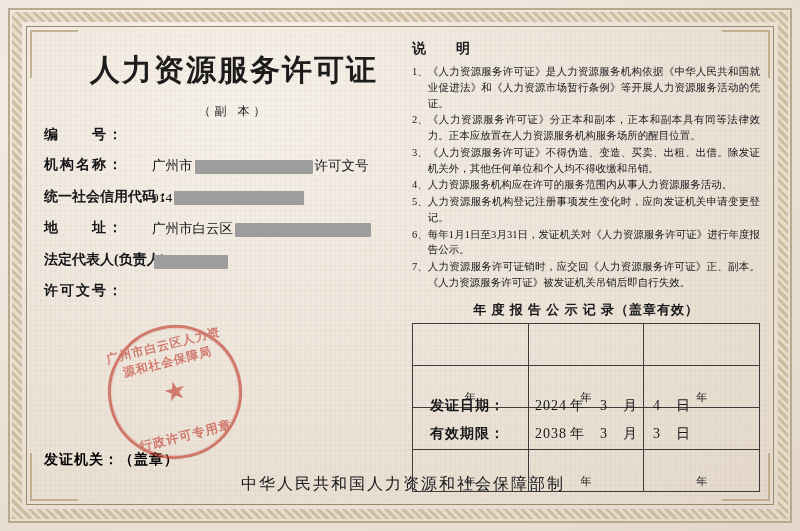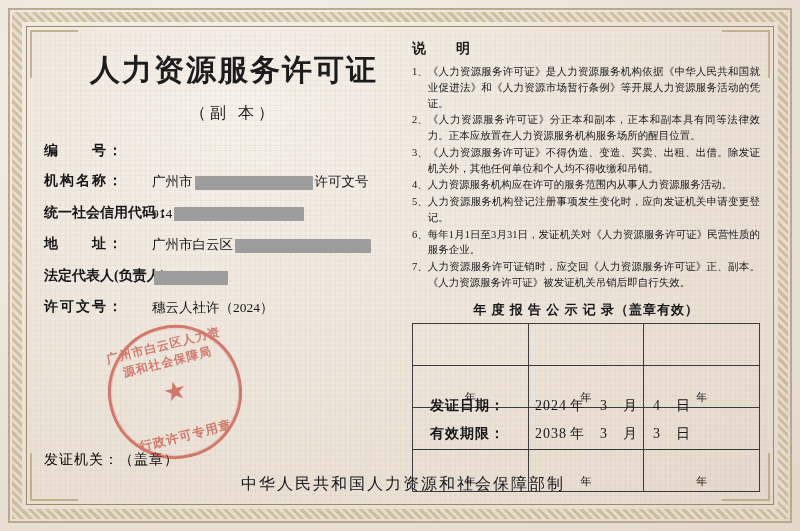--- a/index.html
+++ b/index.html
@@ -51,24 +51,24 @@
   
   .left{
     position:absolute;left:8px;top:0;width:380px;
   }
   .title{
     font-size:30px;font-weight:bold;letter-spacing:2px;
     color:#1c1c1c;text-align:center;margin-top:14px;
     font-family:"Liberation Serif","DejaVu Serif",serif;
   }
   .subtitle{
-    text-align:center;font-size:16px;margin-top:12px;letter-spacing:4px;
+    text-align:center;font-size:12px;margin-top:12px;letter-spacing:4px;
     color:#1c1c1c;
   }
-  .rowlist{margin-top:18px;}
+  .rowlist{margin-top:6px;}
   .row{
     display:flex;align-items:flex-start;margin-bottom:12px;font-size:13.5px;color:#17171a;
   }
   .lab{
     width:108px;flex:0 0 108px;letter-spacing:2px;font-weight:bold;
     font-size:14px;white-space:nowrap;
   }
   .lab.wide{letter-spacing:0;}
   .val{flex:1;line-height:1.45;position:relative;}
   .row.num .val{padding-top:1px;}
@@ -100,21 +100,21 @@
     border-collapse:collapse;width:100%;
   }
   table.report td{
     border:1px solid #3b3b3b;height:38px;text-align:center;
     font-size:11px;vertical-align:bottom;padding-bottom:2px;color:#17171a;
   }
   
   .bottom-left{
     position:absolute;left:8px;bottom:26px;width:360px;font-size:14px;
   }
-  .issuer-row{display:flex;align-items:center;font-weight:normal;letter-spacing:1px;}
+  .issuer-row{display:flex;align-items:center;font-weight:bold;letter-spacing:1px;}
   .dates{
     position:absolute;right:14px;bottom:42px;width:320px;font-size:14px;color:#17171a;
   }
   .dline{display:flex;margin-bottom:10px;letter-spacing:1px;}
   .dline .dlab{flex:0 0 104px;font-weight:bold;}
   .dline .dv{display:flex;gap:2px;align-items:center;}
   .dline .dnum{min-width:34px;text-align:center;}
   .footer{
     position:absolute;left:6px;right:0;bottom:0;text-align:center;
     font-size:16px;letter-spacing:2px;color:#17171a;
@@ -198,21 +198,20 @@
         <div class="row">
           <div class="lab wide">法定代表人(负责人)：</div>
           <div class="val">
             <span class="redact tall" style="width:74px"></span>
           </div>
         </div>
 
 
         <div class="row">
           <div class="lab">许可文号：</div>
-          <div class="val">穗云人社许（2024）</div>
         </div>
 
 
       </div>
     </div>
 
     <div class="right">
       <div class="note-head">说　明</div>
       <div class="note">
         <p>
@@ -230,21 +229,21 @@
         <p>
             <span class="idx">4、</span>
             <span class="txt">人力资源服务机构应在许可的服务范围内从事人力资源服务活动。</span>
           </p>
         <p>
             <span class="idx">5、</span>
             <span class="txt">人力资源服务机构登记注册事项发生变化时，应向发证机关申请变更登记。</span>
           </p>
         <p>
             <span class="idx">6、</span>
-            <span class="txt">每年1月1日至3月31日，发证机关对《人力资源服务许可证》民营性质的服务企业。</span>
+            <span class="txt">每年1月1日至3月31日，发证机关对《人力资源服务许可证》进行年度报告公示。</span>
           </p>
         <p>
             <span class="idx">7、</span>
             <span class="txt">人力资源服务许可证销时，应交回《人力资源服务许可证》正、副本。《人力资源服务许可证》被发证机关吊销后即自行失效。</span>
           </p>
       </div>
 
       <div class="report-title">年 度 报 告 公 示 记 录（盖章有效）</div>
       <table class="report">
         <tbody>

